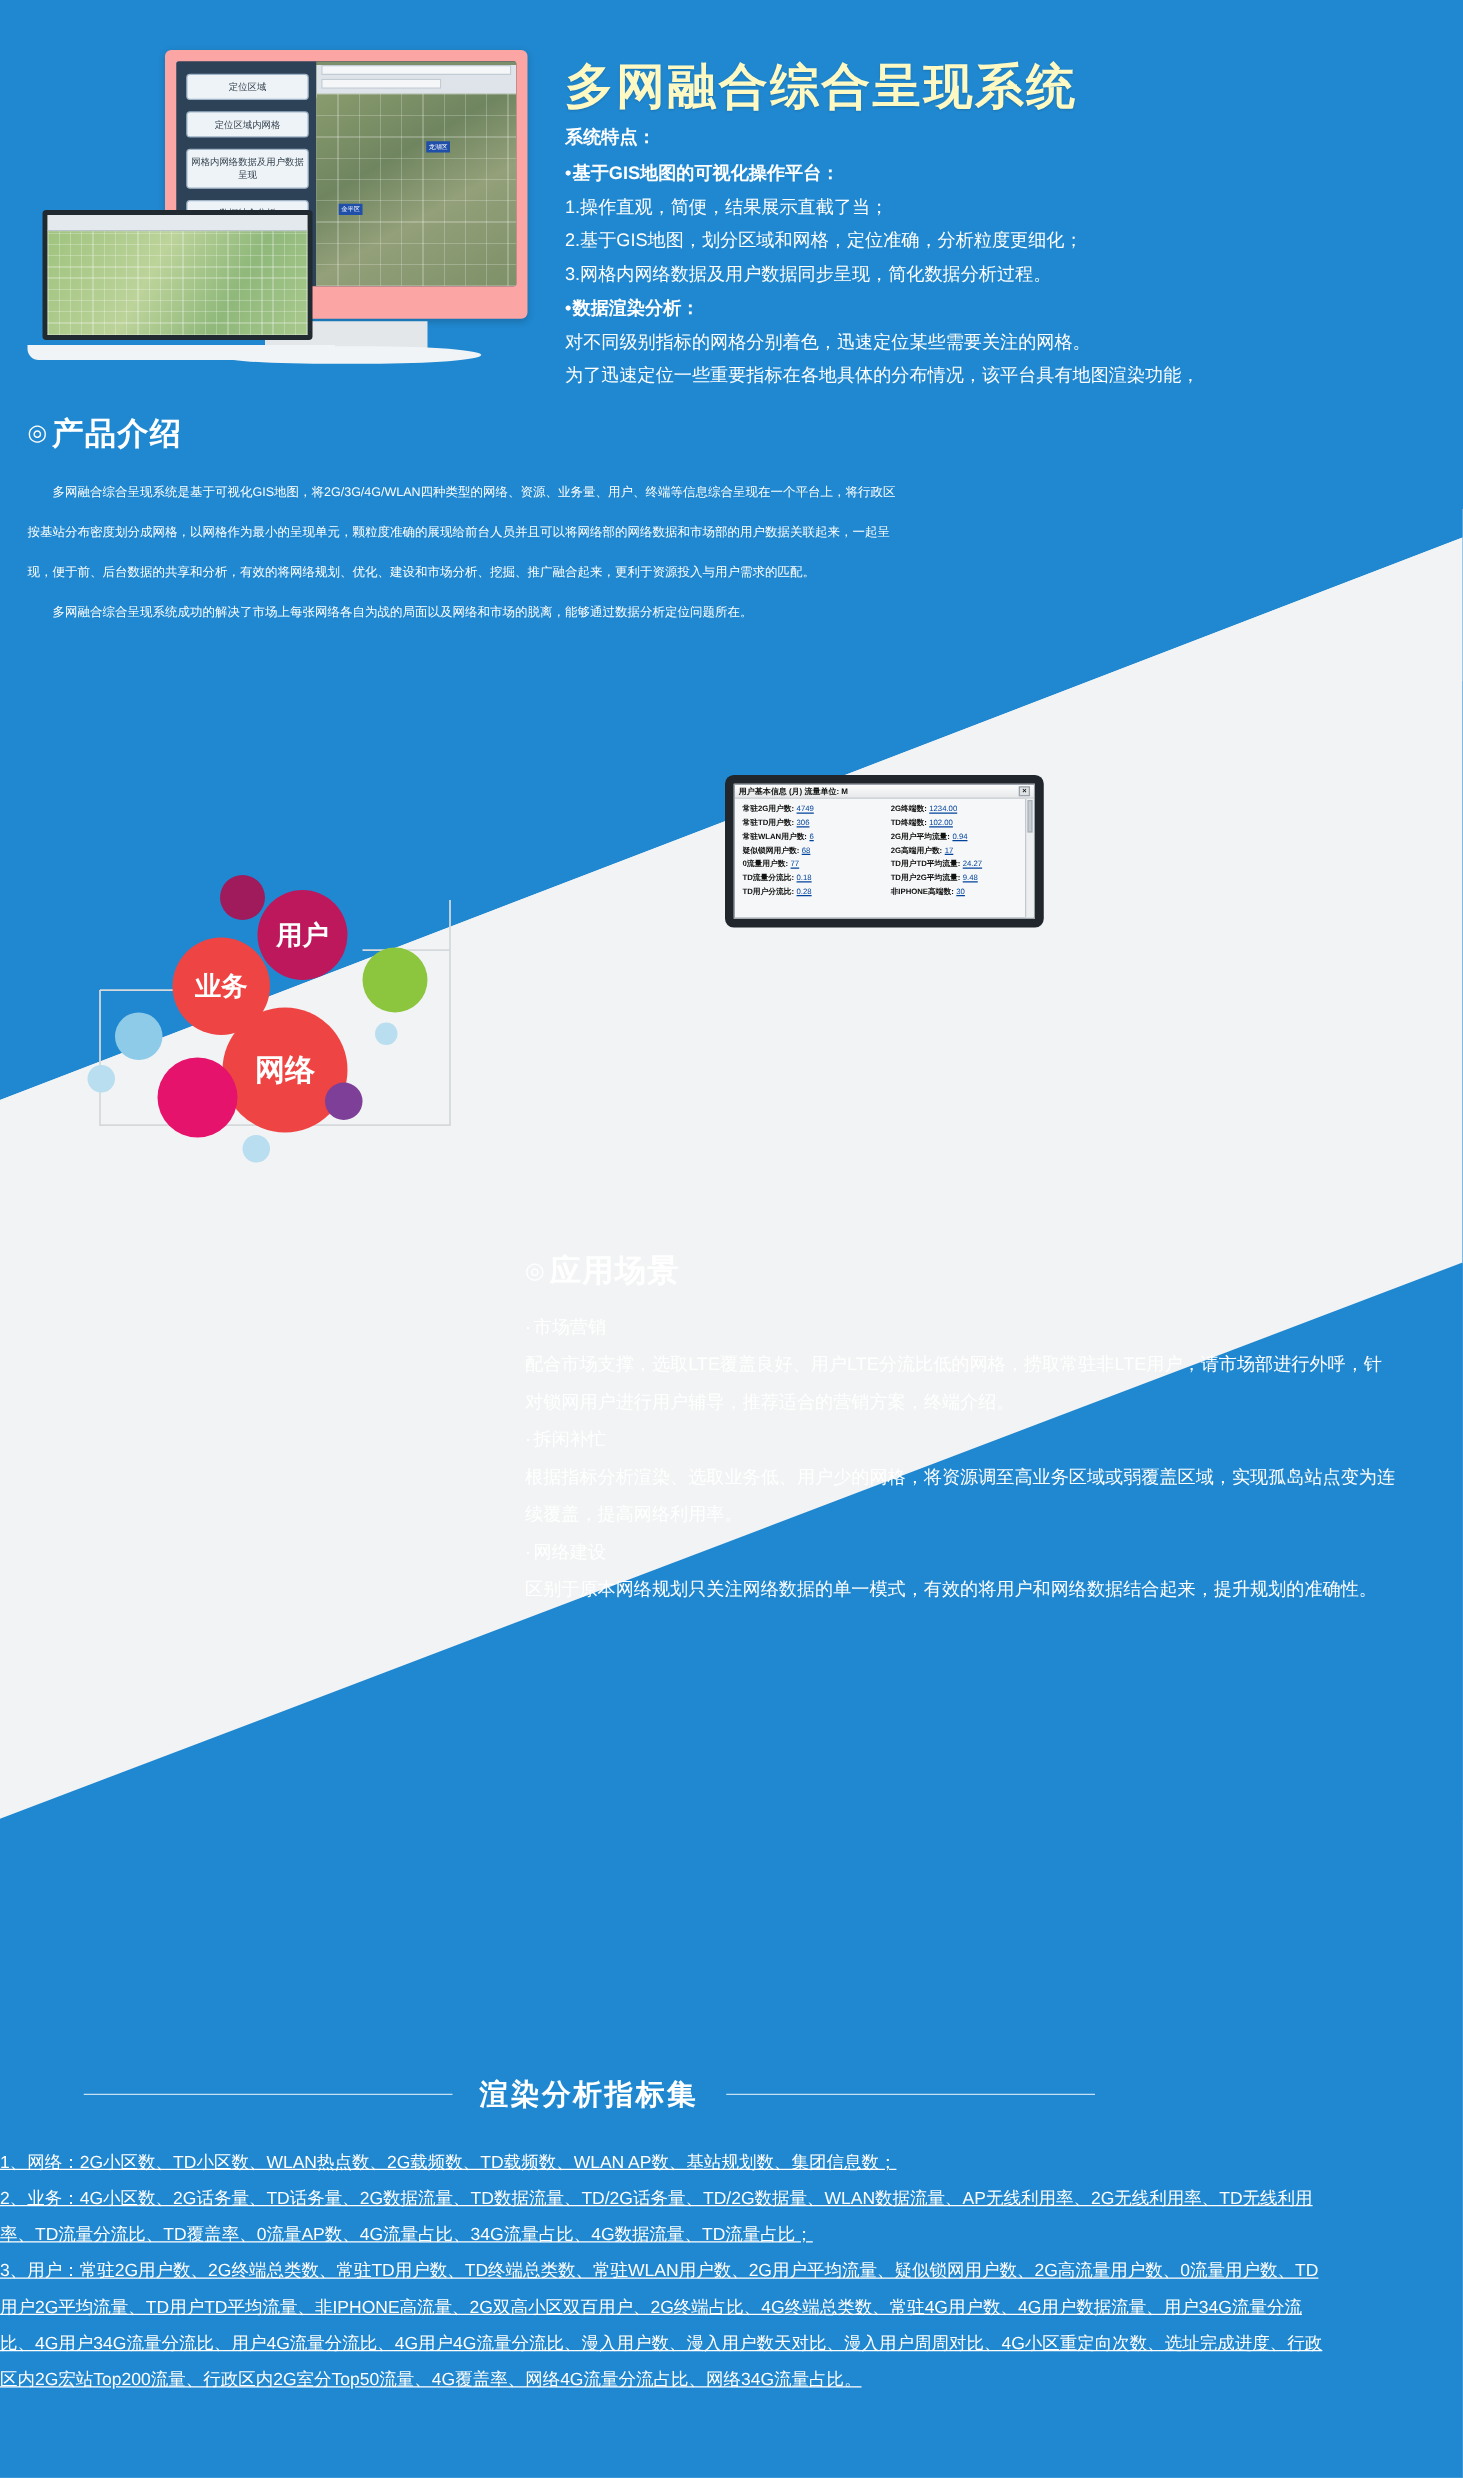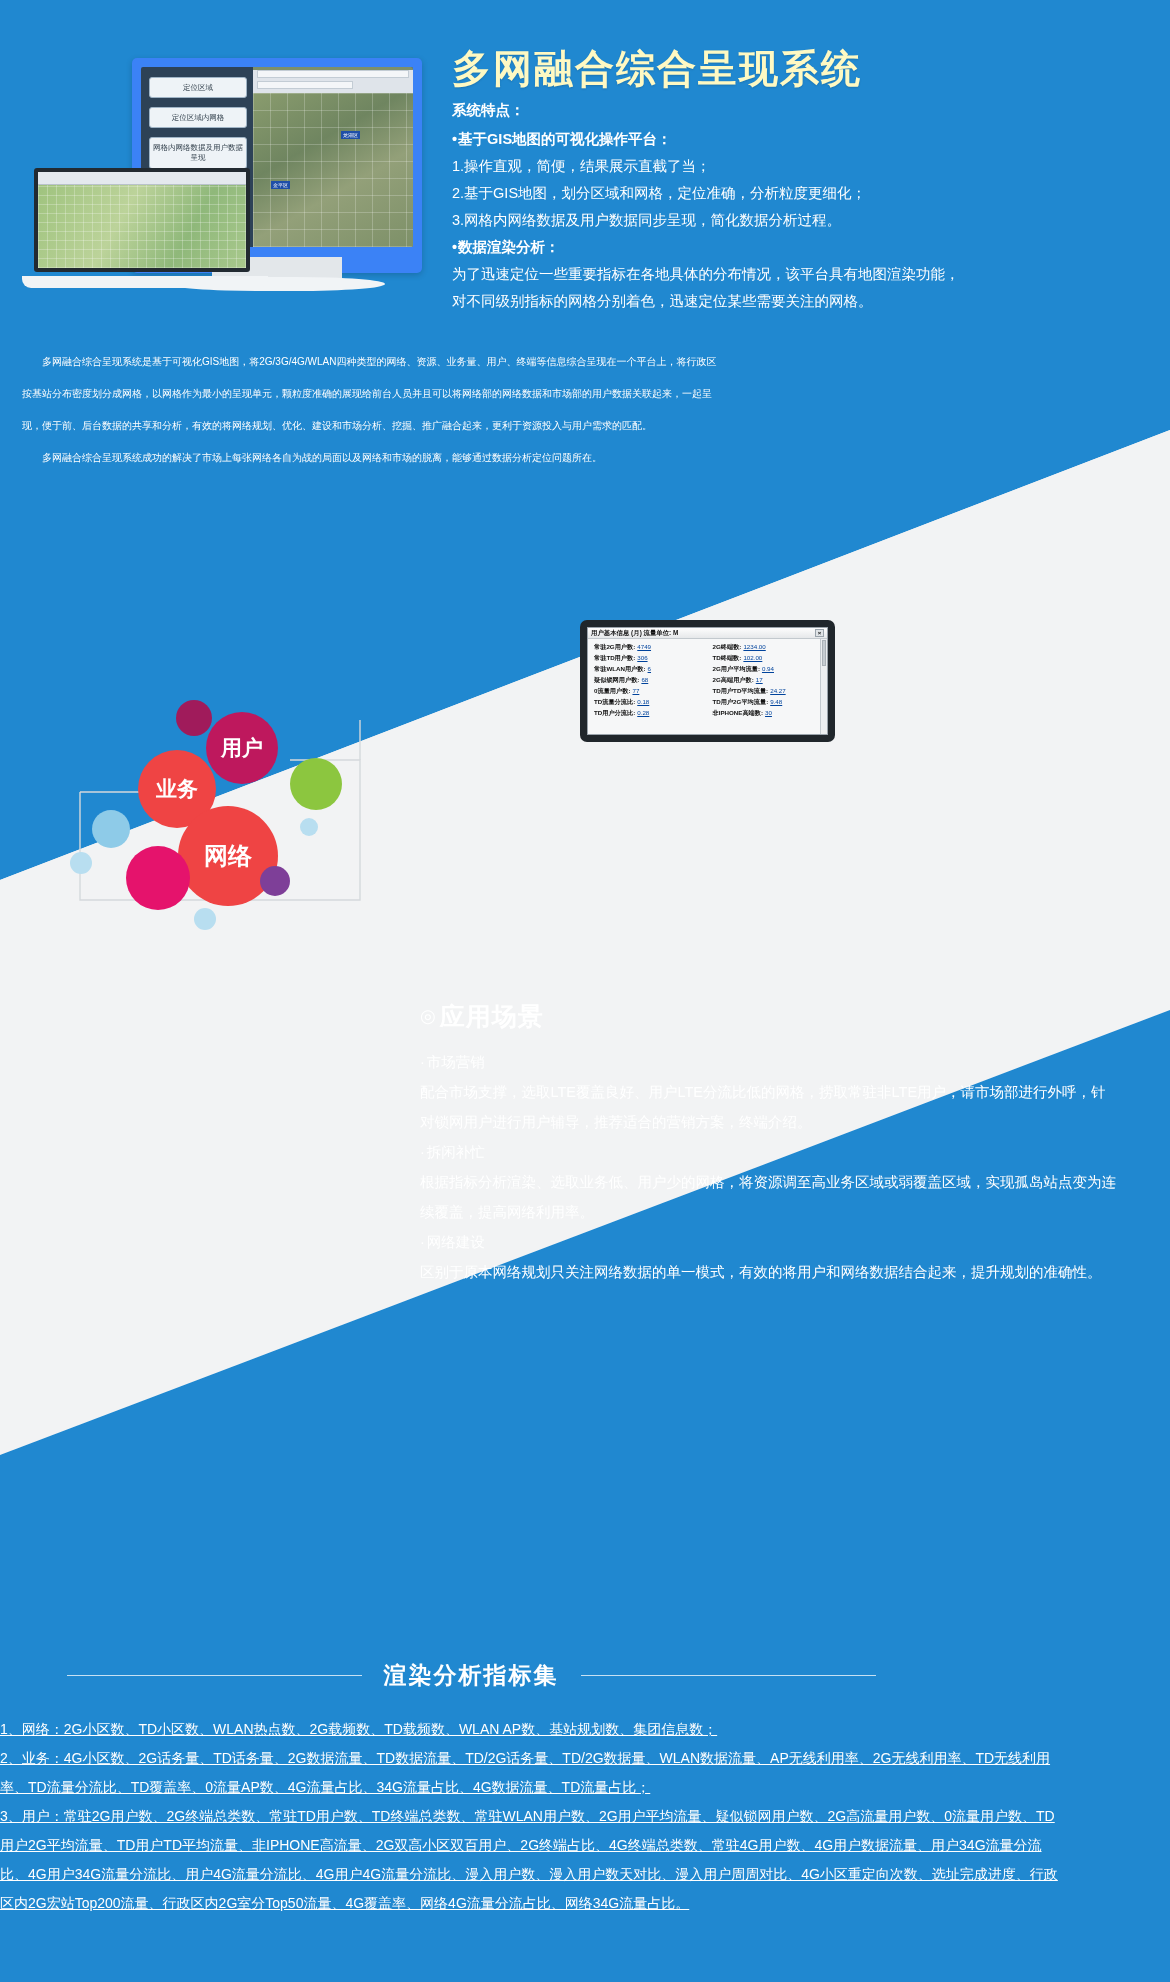--- a/index.html
+++ b/index.html
@@ -26,22 +26,22 @@
     font-size:14.5px; font-weight:bold; line-height:26px;
   }
   .hero-list {
     position:absolute; left:452px; top:113px; width:700px;
     font-size:14.5px; line-height:27px;
   }
   .hero-list .bullet { font-weight:bold; }
   .hero-list .bullet::before{ content:"•"; margin-right:1px; }
 
   
-  .monitor { position:absolute; left:132px; top:58px; width:290px; height:215px;
-             background:#3b82f6; border-radius:5px; padding:9px 9px 0 9px;
+  .monitor { position:absolute; left:132px; top:40px; width:290px; height:215px;
+             background:#fca5a5; border-radius:5px; padding:9px 9px 0 9px;
              box-shadow:0 2px 6px rgba(0,0,0,.18); }
   .monitor-screen { width:272px; height:180px; background:#2d4257; border-radius:2px;
                     position:relative; overflow:hidden; display:flex; }
   .monitor-stand { position:absolute; left:212px; top:257px; width:130px; height:26px;
                    background:#e3e7ea; }
   .monitor-base { position:absolute; left:170px; top:277px; width:215px; height:14px;
                   background:#f1f4f6; border-radius:50%/60%; }
   .flow-col { width:112px; padding:10px 6px 0 8px; }
   .flow-box {
     background:#eef3f7; border:1px solid #9fb4c6; border-radius:3px;
@@ -174,26 +174,29 @@
   </div>
 
   <div class="hero-title">多网融合综合呈现系统</div>
   <div class="hero-sub">系统特点：</div>
   <div class="hero-list" style="top:126px">
     <div class="bullet">基于GIS地图的可视化操作平台：</div>
     <div>1.操作直观，简便，结果展示直截了当；</div>
     <div>2.基于GIS地图，划分区域和网格，定位准确，分析粒度更细化；</div>
     <div>3.网格内网络数据及用户数据同步呈现，简化数据分析过程。</div>
     <div class="bullet">数据渲染分析：</div>
+    <div>对不同级别指标的网格分别着色，迅速定位某些需要关注的网格。</div>
     <div>为了迅速定位一些重要指标在各地具体的分布情况，该平台具有地图渲染功能，</div>
-    <div>对不同级别指标的网格分别着色，迅速定位某些需要关注的网格。</div>
   </div>
 </div>
 
 <div id="product-intro">
+  <div class="sec-h">
+    <span class="ring">◎</span><span>产品介绍</span>
+  </div>
   <div class="body">
     <p>多网融合综合呈现系统是基于可视化GIS地图，将2G/3G/4G/WLAN四种类型的网络、资源、业务量、用户、终端等信息综合呈现在一个平台上，将行政区按基站分布密度划分成网格，以网格作为最小的呈现单元，颗粒度准确的展现给前台人员并且可以将网络部的网络数据和市场部的用户数据关联起来，一起呈现，便于前、后台数据的共享和分析，有效的将网络规划、优化、建设和市场分析、挖掘、推广融合起来，更利于资源投入与用户需求的匹配。</p>
     <p>多网融合综合呈现系统成功的解决了市场上每张网络各自为战的局面以及网络和市场的脱离，能够通过数据分析定位问题所在。</p>
   </div>
 </div>
 
 <div class="diagram">
   <svg class="lines" width="400" height="260">
     <path d="M20,92 L20,200 L300,200 L300,60 L230,60" fill="none" stroke="#d5d9dc" stroke-width="1.4"></path>
     <path d="M20,92 L90,92" fill="none" stroke="#d5d9dc" stroke-width="1.4"></path>

